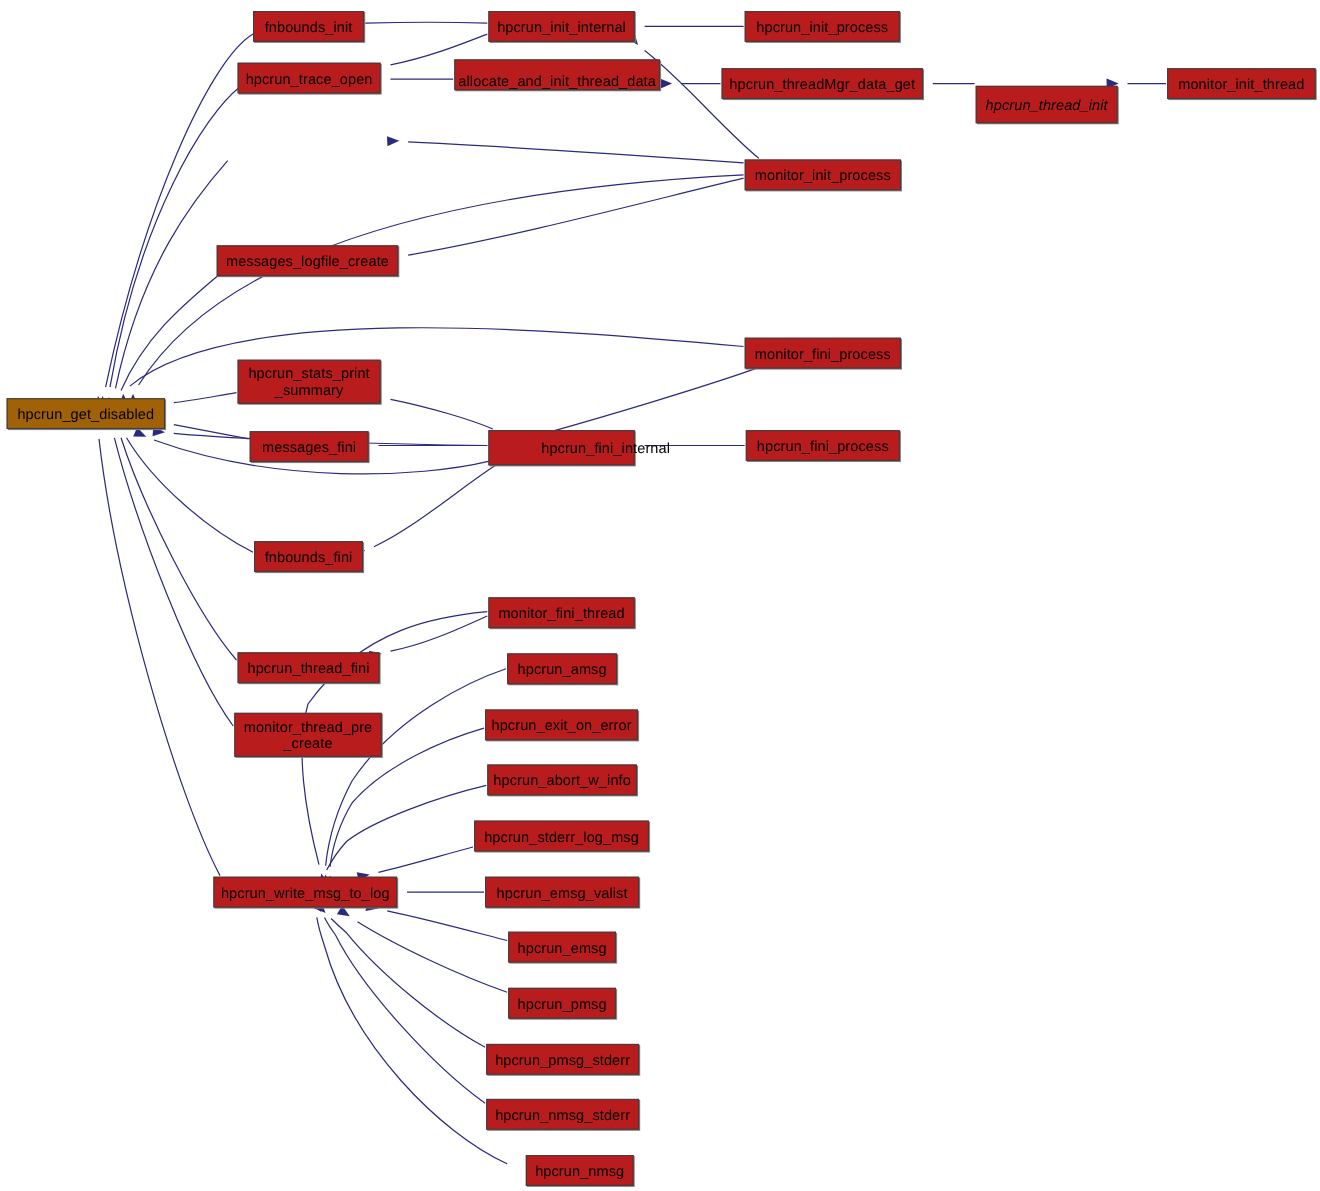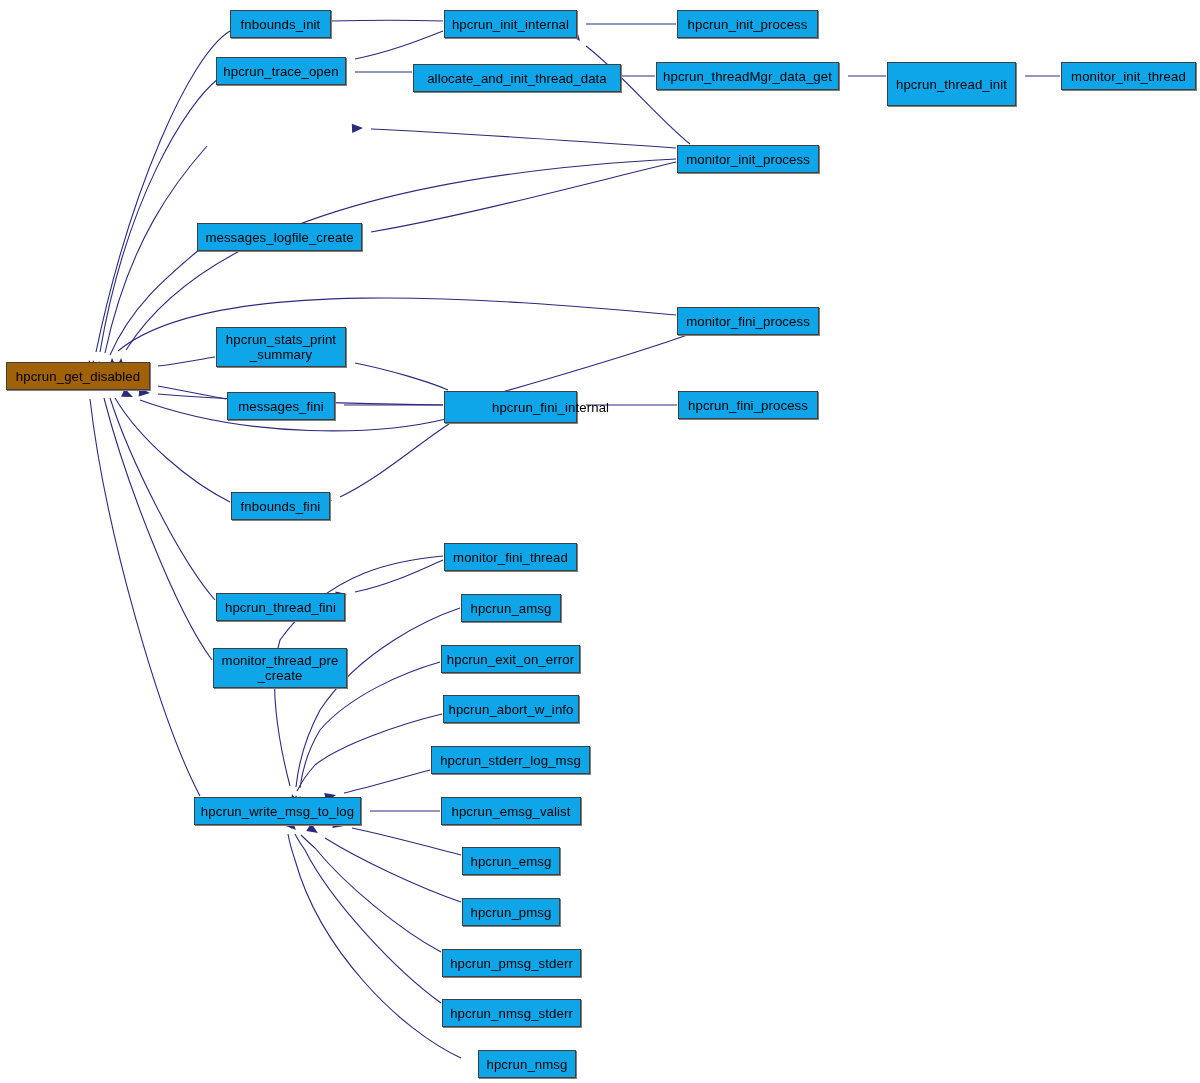--- a/index.html
+++ b/index.html
@@ -20,21 +20,21 @@
     left: 0;
     top: 0;
     width: 1200px;
     height: 1083px;
     pointer-events: none;
   }
   .node {
     position: absolute;
     box-sizing: border-box;
     border: 1px solid #3f3f3f;
-    background: #0ea5e9;
+    background: #b91c1c;
     color: #000000;
     font-size: 13.2px;
     line-height: 15px;
     display: flex;
     align-items: center;
     justify-content: center;
     text-align: center;
     white-space: pre-line;
     box-shadow: 1px 1px 0 0 #808080;
     letter-spacing: 0.1px;
@@ -142,33 +142,33 @@
     <div class="node" style="left: 197px; top: 223px; width: 165px; height: 28px;"><span>messages_logfile_create</span></div>
     <div class="node" style="left: 216px; top: 327px; width: 130px; height: 40px;"><span>hpcrun_stats_print
 _summary</span></div>
     <div class="node" style="left: 227px; top: 392px; width: 108px; height: 28px;"><span>messages_fini</span></div>
     <div class="node" style="left: 231px; top: 492px; width: 99px; height: 28px;"><span>fnbounds_fini</span></div>
     <div class="node" style="left: 216px; top: 593px; width: 129px; height: 28px;"><span>hpcrun_thread_fini</span></div>
     <div class="node" style="left: 213px; top: 648px; width: 134px; height: 40px;"><span>monitor_thread_pre
 _create</span></div>
     <div class="node" style="left: 194px; top: 797px; width: 167px; height: 28px;"><span>hpcrun_write_msg_to_log</span></div>
     <div class="node" style="left: 444px; top: 10px; width: 133px; height: 28px;"><span>hpcrun_init_internal</span></div>
-    <div class="node" style="left: 413px; top: 64px; width: 208px; height: 28px;"><span>allocate_and_init_thread_data</span></div>
+    <div class="node" style="left: 413px; top: 54px; width: 187px; height: 28px; align-items: flex-end;"><span>allocate_and_init_thread_data</span></div>
     <div class="node" style="left: 444px; top: 391px; width: 133px; height: 32px; padding-left: 47px;"><span>hpcrun_fini_internal</span></div>
     <div class="node" style="left: 444px; top: 543px; width: 133px; height: 28px;"><span>monitor_fini_thread</span></div>
     <div class="node" style="left: 461px; top: 594px; width: 100px; height: 28px;"><span>hpcrun_amsg</span></div>
     <div class="node" style="left: 441px; top: 645px; width: 139px; height: 28px;"><span>hpcrun_exit_on_error</span></div>
     <div class="node" style="left: 443px; top: 695px; width: 136px; height: 28px;"><span>hpcrun_abort_w_info</span></div>
     <div class="node" style="left: 431px; top: 746px; width: 159px; height: 28px;"><span>hpcrun_stderr_log_msg</span></div>
     <div class="node" style="left: 441px; top: 797px; width: 140px; height: 28px;"><span>hpcrun_emsg_valist</span></div>
     <div class="node" style="left: 462px; top: 847px; width: 98px; height: 28px;"><span>hpcrun_emsg</span></div>
     <div class="node" style="left: 462px; top: 898px; width: 98px; height: 28px;"><span>hpcrun_pmsg</span></div>
     <div class="node" style="left: 442px; top: 949px; width: 139px; height: 28px;"><span>hpcrun_pmsg_stderr</span></div>
     <div class="node" style="left: 442px; top: 999px; width: 139px; height: 28px;"><span>hpcrun_nmsg_stderr</span></div>
     <div class="node" style="left: 462px; top: 1050px; width: 98px; height: 28px; margin-left: 16px;"><span>hpcrun_nmsg</span></div>
     <div class="node" style="left: 677px; top: 10px; width: 141px; height: 28px;"><span>hpcrun_init_process</span></div>
     <div class="node" style="left: 656px; top: 62px; width: 183px; height: 28px;"><span>hpcrun_threadMgr_data_get</span></div>
     <div class="node" style="left: 677px; top: 145px; width: 142px; height: 28px;"><span>monitor_init_process</span></div>
     <div class="node" style="left: 677px; top: 307px; width: 142px; height: 28px;"><span>monitor_fini_process</span></div>
     <div class="node" style="left: 678px; top: 391px; width: 140px; height: 28px;"><span>hpcrun_fini_process</span></div>
-    <div class="node" style="left: 887px; top: 62px; width: 129px; height: 44px;"><span>hpcrun_thread_init</span></div>
+    <div class="node" style="left: 887px; top: 78px; width: 129px; height: 34px; font-style: italic;"><span>hpcrun_thread_init</span></div>
     <div class="node" style="left: 1061px; top: 62px; width: 135px; height: 28px;"><span>monitor_init_thread</span></div>
   </div>
 
 </body></html>

